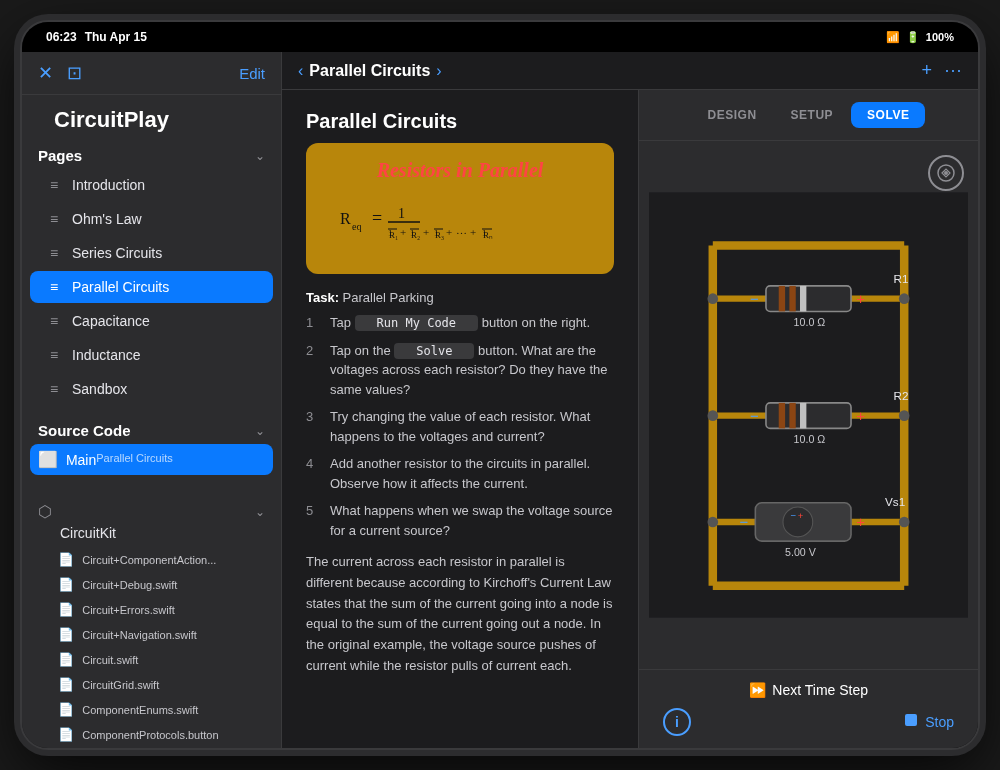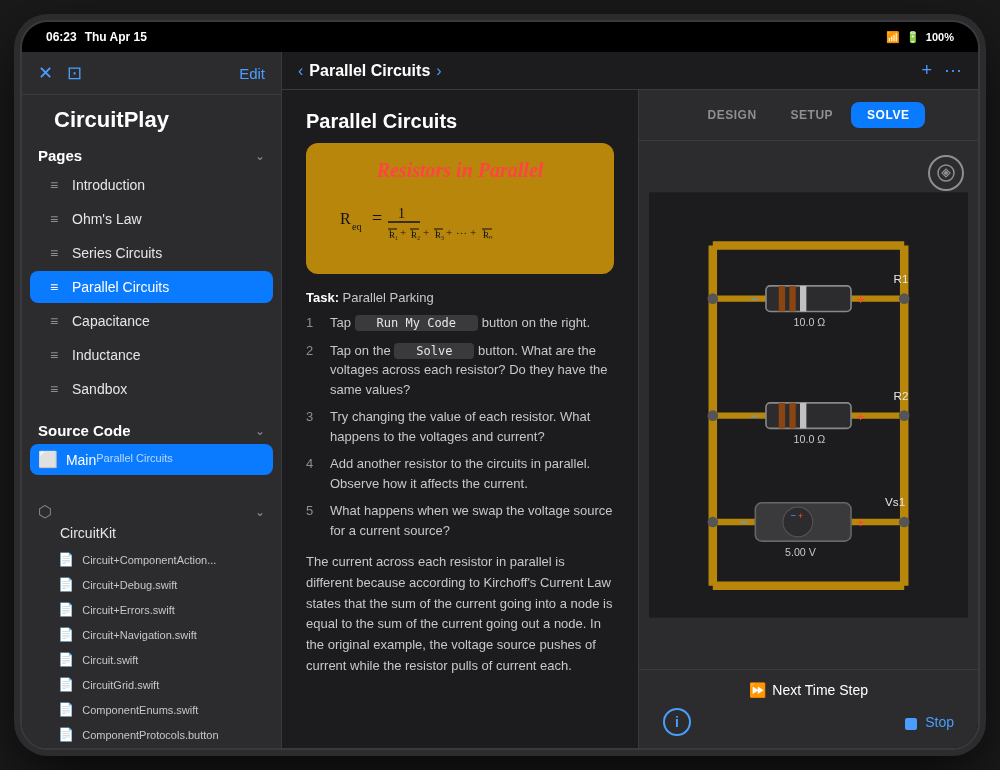--- a/index.html
+++ b/index.html
@@ -347,21 +347,21 @@
       background: none;
       border: none;
       color: #fff;
       font-size: 14px;
       cursor: pointer;
     }
     .play-icon { color: #fff; font-size: 14px; }
 
     .stop-btn {
       display: flex;
-      align-items: flex-end;
+      align-items: flex-start;
       gap: 8px;
       background: none;
       border: none;
       color: #4a9eff;
       font-size: 14px;
       cursor: pointer;
     }
     .stop-square {
       width: 12px;
       height: 12px;

